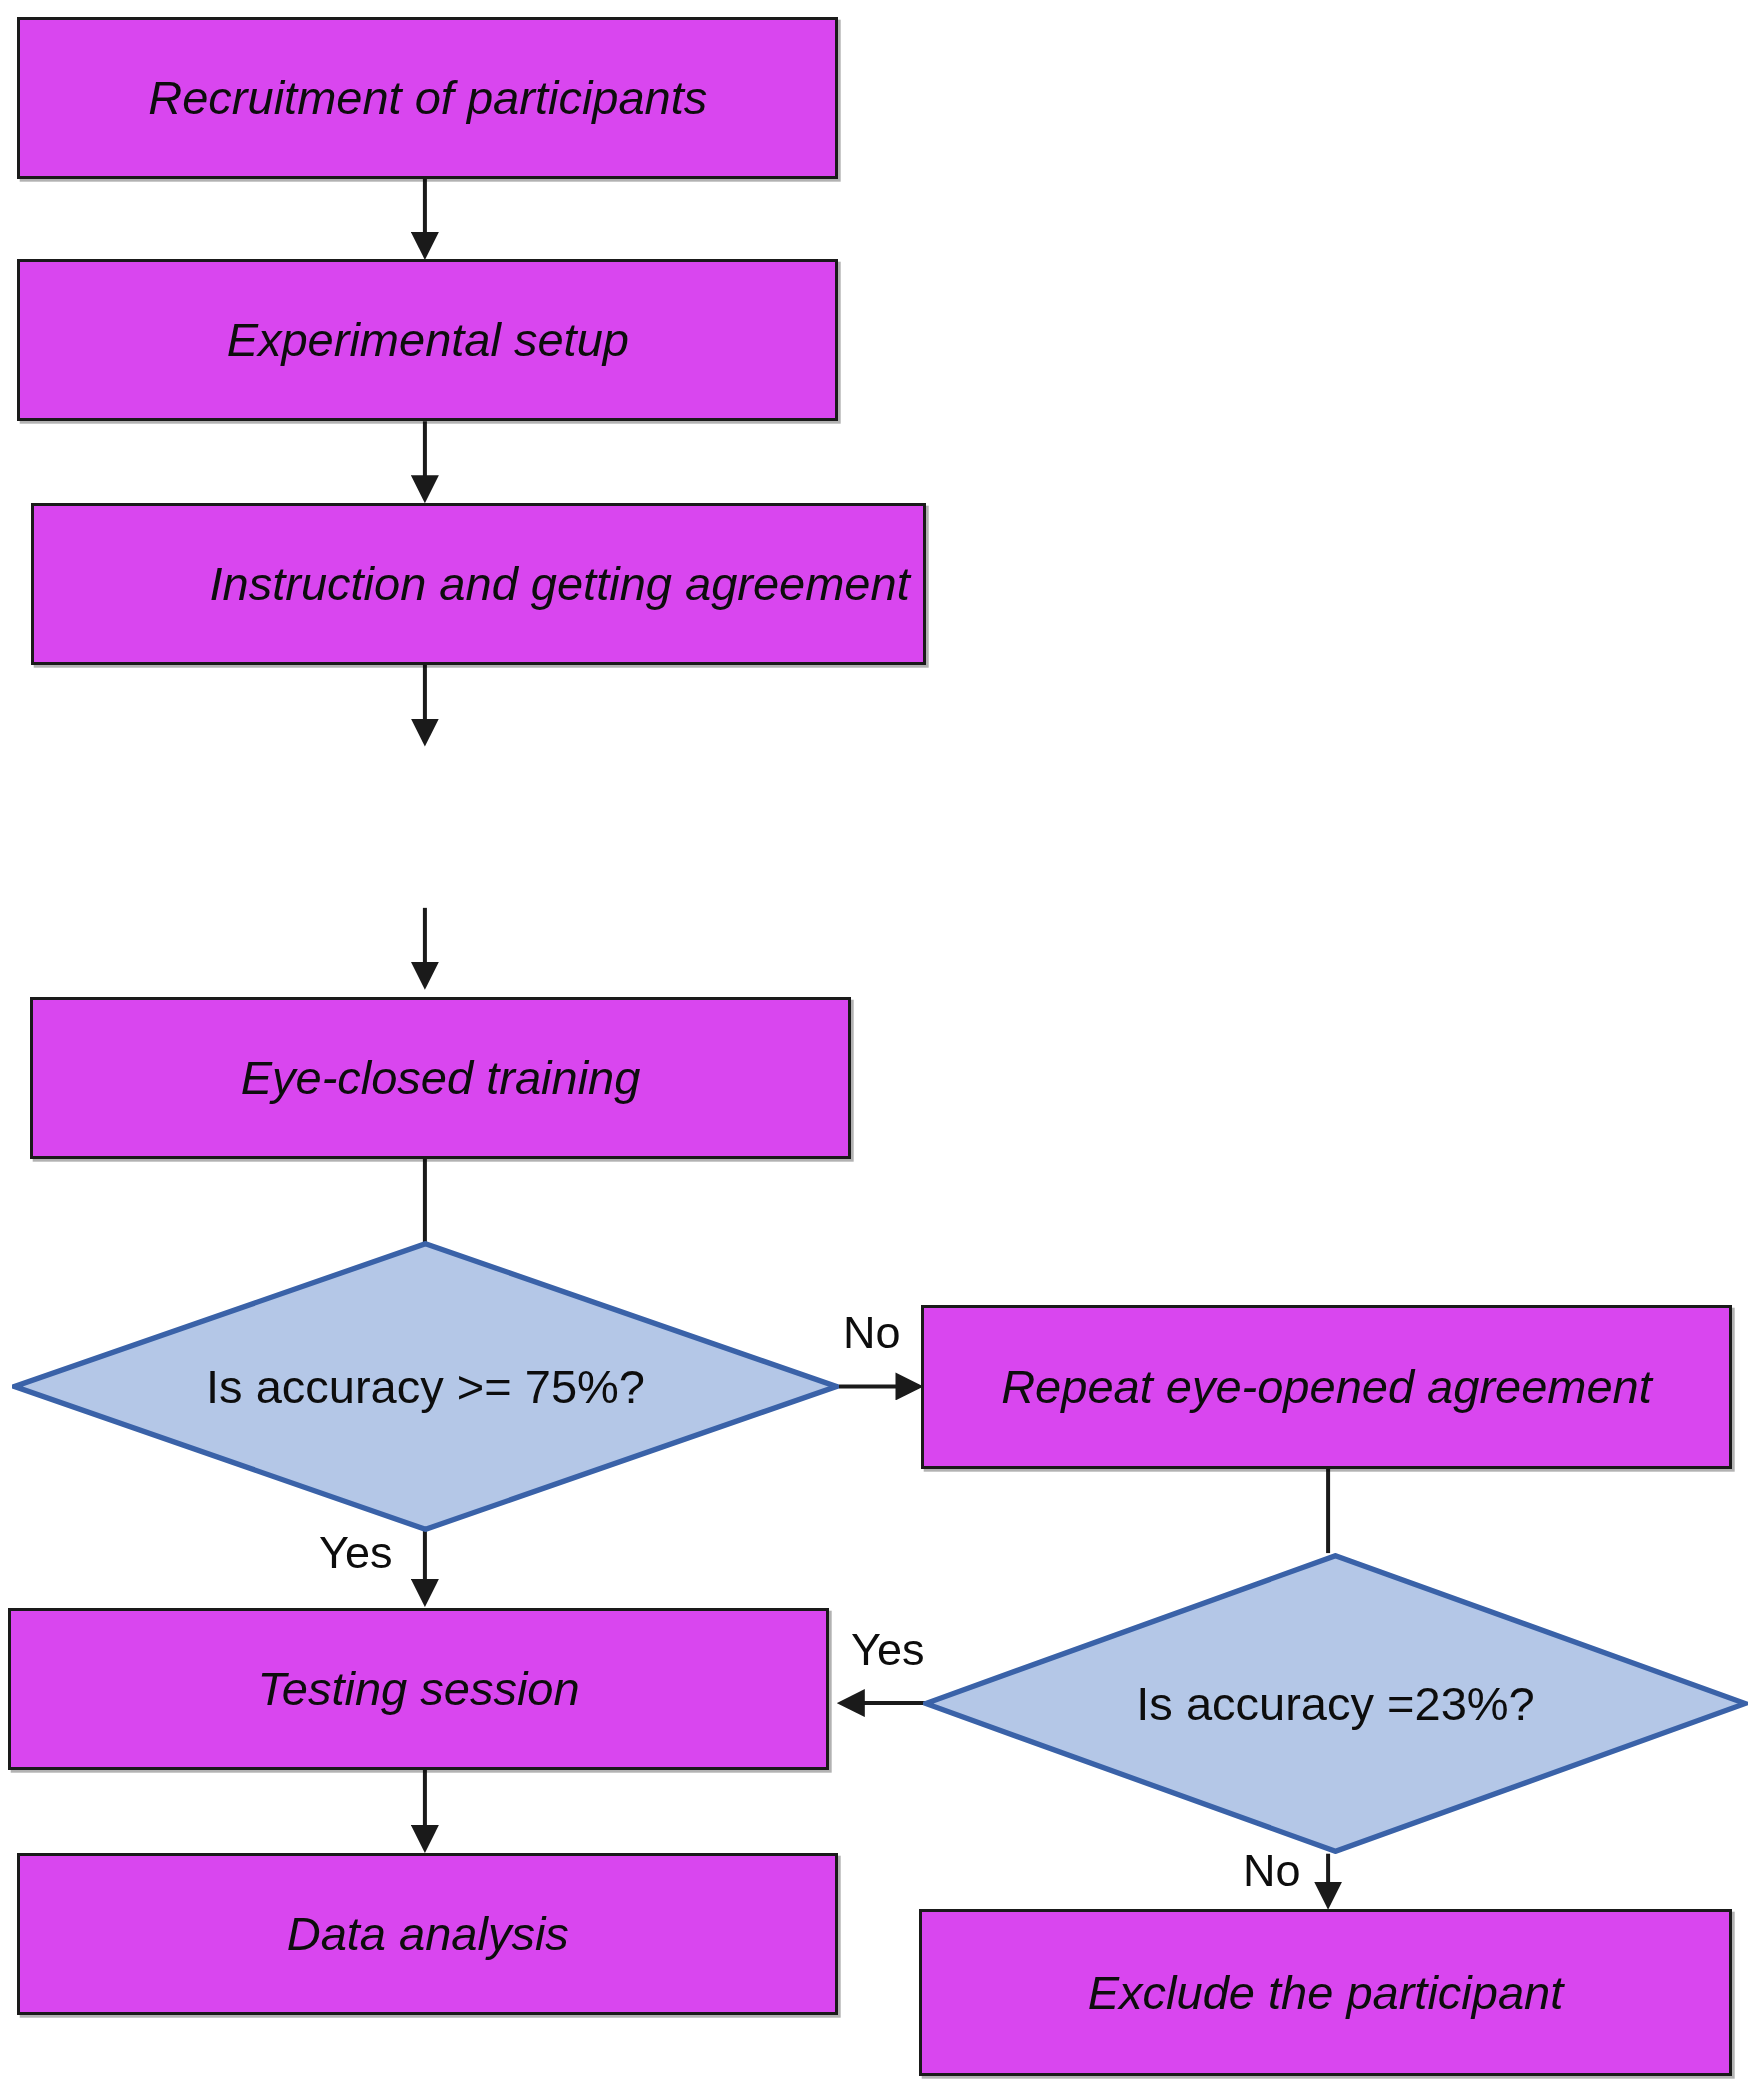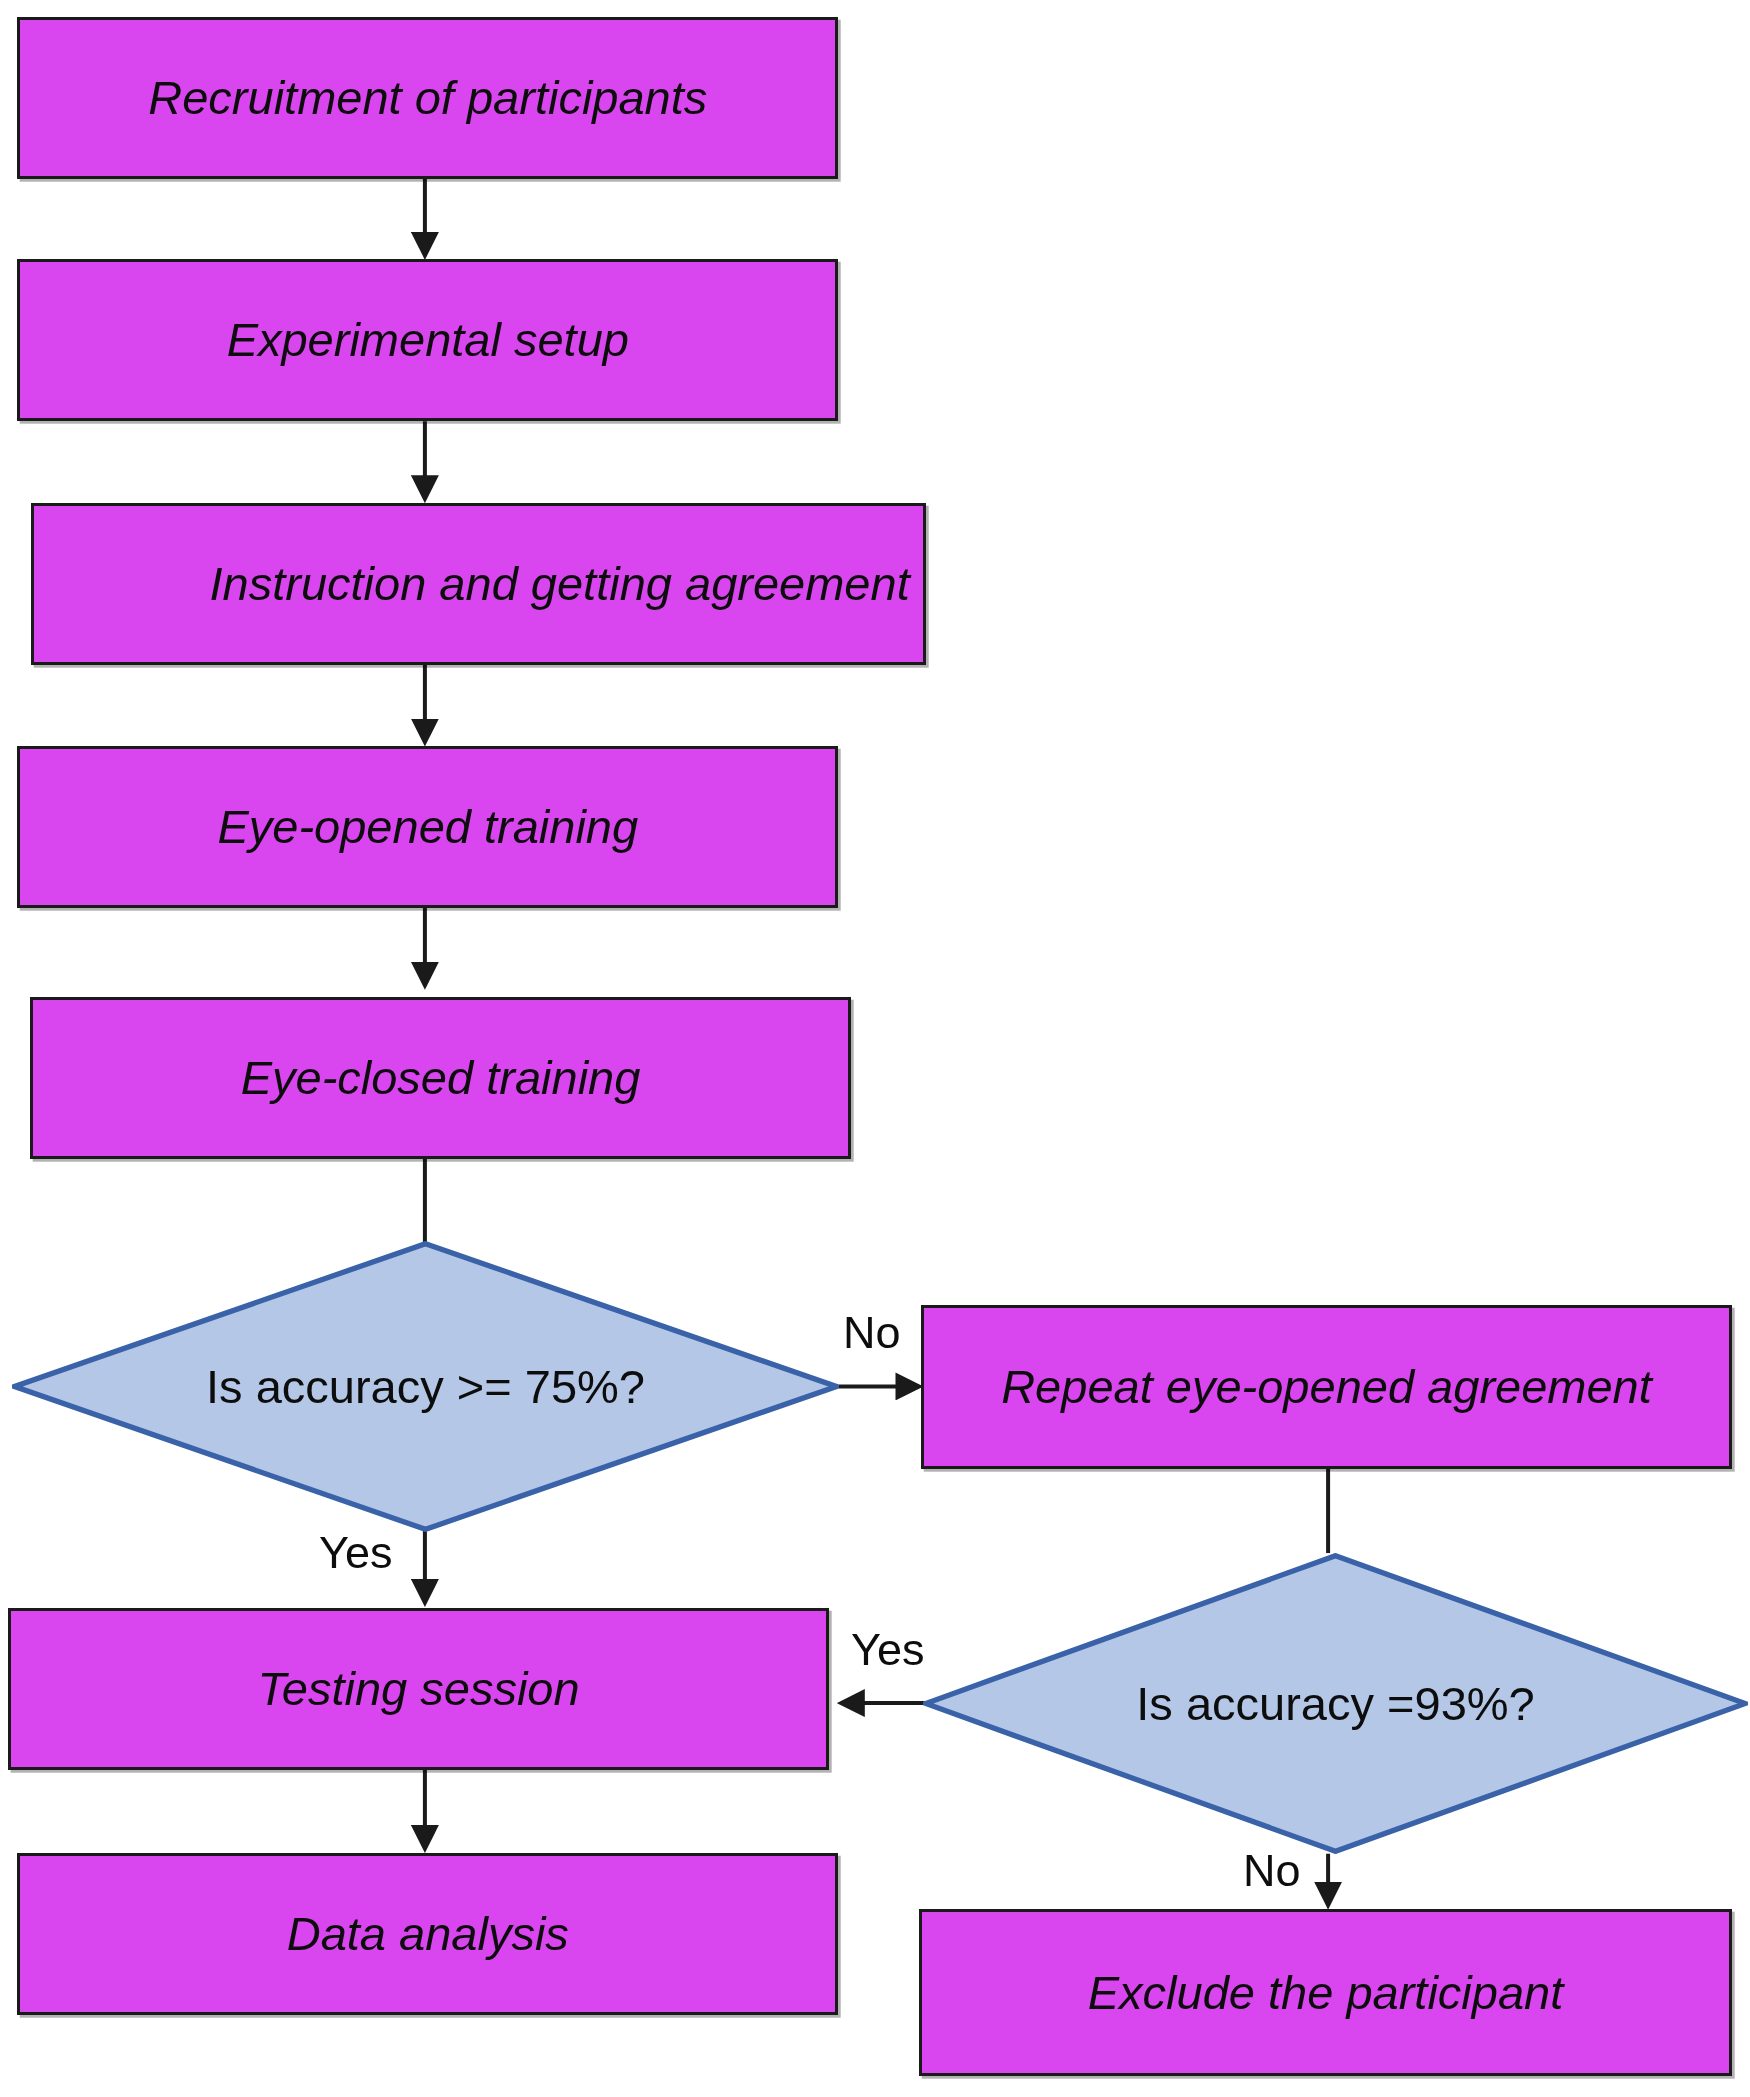--- a/index.html
+++ b/index.html
@@ -116,44 +116,41 @@
   </div>
 
   <div class="node process" style="left:17.3px; top:259px; width:821px; height:162px;">
     <span class="node-label">Experimental setup</span>
   </div>
 
   <div class="node process" style="left:31px; top:503px; width:895px; height:162px;justify-content:flex-end;">
     <span class="node-label">Instruction and getting agreement</span>
   </div>
 
-  <div class="node process" style="left:17.3px; top:746px; width:821px; height:162px;">
-    <span class="node-label">Eye-opened training</span>
-  </div>
 
   <div class="node process" style="left:30px; top:997px; width:821px; height:162px;">
     <span class="node-label">Eye-closed training</span>
   </div>
 
   <div class="node decision" style="left:12px; top:1241px; width:827px; height:291px;">
     <svg class="dia-shape" viewBox="0 0 1240 436" preserveAspectRatio="none" xmlns="http://www.w3.org/2000/svg">
       <polygon points="620,4 1236,218 620,432 4,218" fill="#b4c7e7" stroke="#3a62a8" stroke-width="8"></polygon>
     </svg>
     <span class="node-label">Is accuracy &gt;= 75%?</span>
   </div>
 
   <div class="node process" style="left:921px; top:1305px; width:811px; height:164px;">
     <span class="node-label">Repeat eye-opened agreement</span>
   </div>
 
   <div class="node decision" style="left:923px; top:1553px; width:825px; height:301px;">
     <svg class="dia-shape" viewBox="0 0 1238 452" preserveAspectRatio="none" xmlns="http://www.w3.org/2000/svg">
       <polygon points="619,4 1234,226 619,448 4,226" fill="#b4c7e7" stroke="#3a62a8" stroke-width="8"></polygon>
     </svg>
-    <span class="node-label">Is accuracy =93%?</span>
+    <span class="node-label">Is accuracy =23%?</span>
   </div>
 
   <div class="node process" style="left:8px; top:1608px; width:821px; height:162px;">
     <span class="node-label">Testing session</span>
   </div>
 
   <div class="node process" style="left:17.3px; top:1853px; width:821px; height:162px;">
     <span class="node-label">Data analysis</span>
   </div>
 

